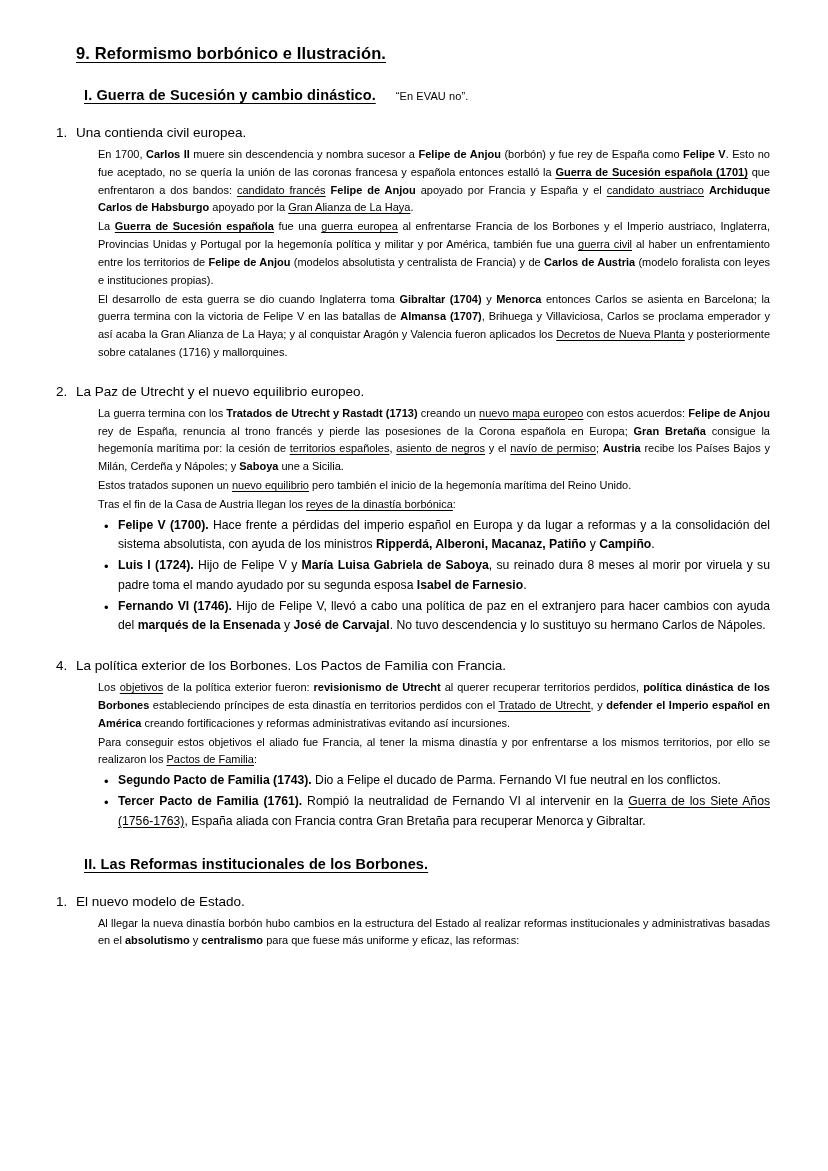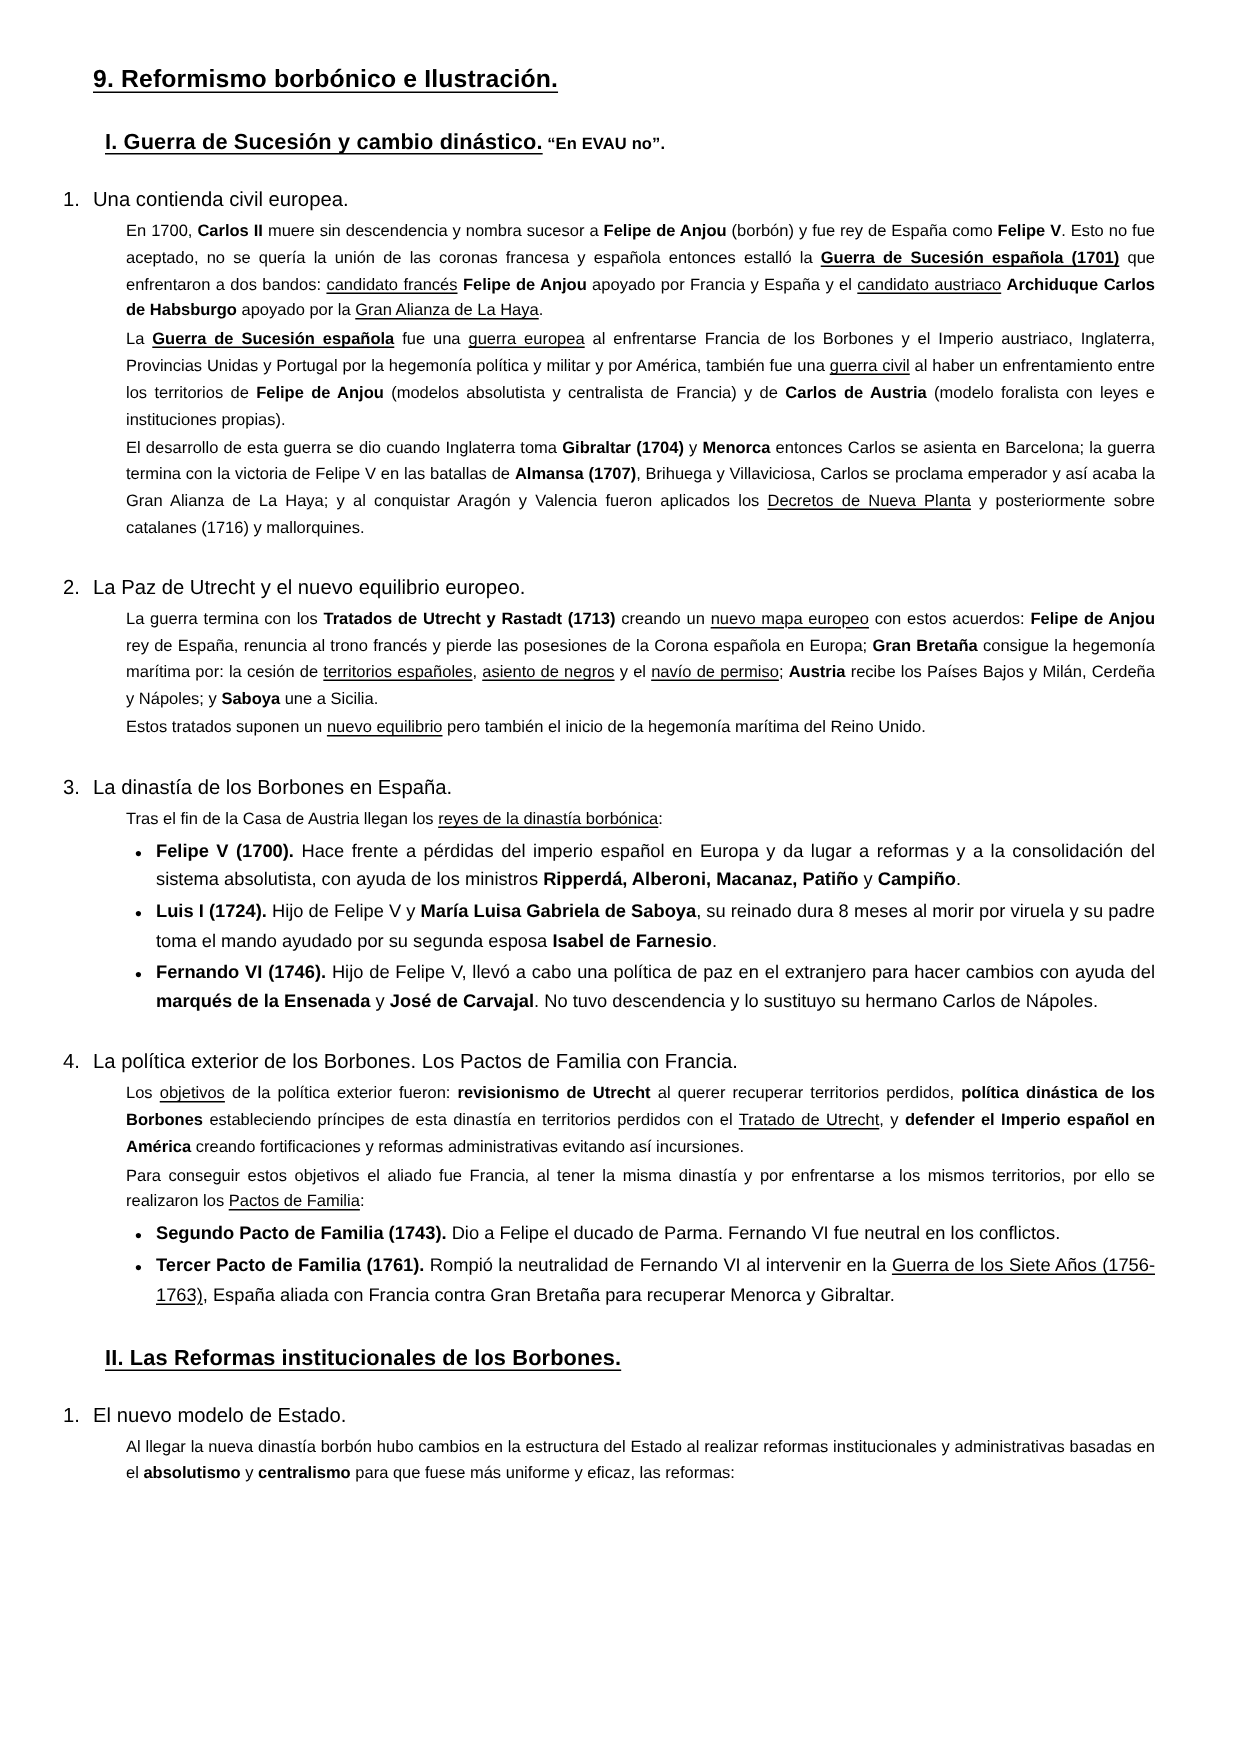--- a/index.html
+++ b/index.html
@@ -8,21 +8,21 @@
     background: #ffffff;
   }
   body {
     font-family: "Liberation Sans", sans-serif;
     color: #000000;
   }
   .page {
     width: 828px;
     min-height: 1171px;
     box-sizing: border-box;
-    padding: 36px 58px 20px 44px;
+    padding: 36px 58px 20px 58px;
     background: #ffffff;
     position: relative;
     border-radius: 17px;
   }
   .doc-title {
     font-size: 16.5px;
     font-weight: bold;
     text-decoration: underline;
     text-underline-offset: 3px;
     margin: 8px 0 0 18px;
@@ -33,22 +33,22 @@
     font-weight: bold;
     margin: 24px 0 0 26px;
     letter-spacing: .1px;
   }
   .h-roman .und {
     text-decoration: underline;
     text-underline-offset: 3px;
   }
   .h-roman .note {
     font-size: 11px;
-    font-weight: bold;
-    margin-left: 3px;
+    font-weight: normal;
+    margin-left: 20px;
   }
   .h-num {
     font-size: 13.5px;
     font-weight: normal;
     margin: 22px 0 6px 0;
     padding-left: 18px;
     letter-spacing: 0;
   }
   .h-num .idx {
     display: inline-block;
@@ -109,23 +109,20 @@
   <p class="body">En 1700, <b>Carlos II</b> muere sin descendencia y nombra sucesor a <b>Felipe de Anjou</b> (borbón) y fue rey de España como <b>Felipe V</b>. Esto no fue aceptado, no se quería la unión de las coronas francesa y española entonces estalló la <b><u>Guerra de Sucesión española (1701)</u></b> que enfrentaron a dos bandos: <u>candidato francés</u> <b>Felipe de Anjou</b> apoyado por Francia y España y el <u>candidato austriaco</u> <b>Archiduque Carlos de Habsburgo</b> apoyado por la <u>Gran Alianza de La Haya</u>.</p>
   <p class="body">La <b><u>Guerra de Sucesión española</u></b> fue una <u>guerra europea</u> al enfrentarse Francia de los Borbones y el Imperio austriaco, Inglaterra, Provincias Unidas y Portugal por la hegemonía política y militar y por América, también fue una <u>guerra civil</u> al haber un enfrentamiento entre los territorios de <b>Felipe de Anjou</b> (modelos absolutista y centralista de Francia) y de <b>Carlos de Austria</b> (modelo foralista con leyes e instituciones propias).</p>
   <p class="body">El desarrollo de esta guerra se dio cuando Inglaterra toma <b>Gibraltar (1704)</b> y <b>Menorca</b> entonces Carlos se asienta en Barcelona; la guerra termina con la victoria de Felipe V en las batallas de <b>Almansa (1707)</b>, Brihuega y Villaviciosa, Carlos se proclama emperador y así acaba la Gran Alianza de La Haya; y al conquistar Aragón y Valencia fueron aplicados los <u>Decretos de Nueva Planta</u> y posteriormente sobre catalanes (1716) y mallorquines.</p>
 
   <div class="h-num">
     <span class="idx">2.</span><span>La Paz de Utrecht y el nuevo equilibrio europeo.</span>
   </div>
   <p class="body">La guerra termina con los <b>Tratados de Utrecht y Rastadt (1713)</b> creando un <u>nuevo mapa europeo</u> con estos acuerdos: <b>Felipe de Anjou</b> rey de España, renuncia al trono francés y pierde las posesiones de la Corona española en Europa; <b>Gran Bretaña</b> consigue la hegemonía marítima por: la cesión de <u>territorios españoles</u>, <u>asiento de negros</u> y el <u>navío de permiso</u>; <b>Austria</b> recibe los Países Bajos y Milán, Cerdeña y Nápoles; y <b>Saboya</b> une a Sicilia.</p>
   <p class="body">Estos tratados suponen un <u>nuevo equilibrio</u> pero también el inicio de la hegemonía marítima del Reino Unido.</p>
 
-  <div class="h-num">
-    <span class="idx">3.</span><span>La dinastía de los Borbones en España.</span>
-  </div>
   <p class="body">Tras el fin de la Casa de Austria llegan los <u>reyes de la dinastía borbónica</u>:</p>
   <ul class="bullets">
     <li><b>Felipe V (1700).</b> Hace frente a pérdidas del imperio español en Europa y da lugar a reformas y a la consolidación del sistema absolutista, con ayuda de los ministros <b>Ripperdá, Alberoni, Macanaz, Patiño</b> y <b>Campiño</b>.</li>
     <li><b>Luis I (1724).</b> Hijo de Felipe V y <b>María Luisa Gabriela de Saboya</b>, su reinado dura 8 meses al morir por viruela y su padre toma el mando ayudado por su segunda esposa <b>Isabel de Farnesio</b>.</li>
     <li><b>Fernando VI (1746).</b> Hijo de Felipe V, llevó a cabo una política de paz en el extranjero para hacer cambios con ayuda del <b>marqués de la Ensenada</b> y <b>José de Carvajal</b>. No tuvo descendencia y lo sustituyo su hermano Carlos de Nápoles.</li>
   </ul>
 
   <div class="h-num">
     <span class="idx">4.</span><span>La política exterior de los Borbones. Los Pactos de Familia con Francia.</span>
   </div>

